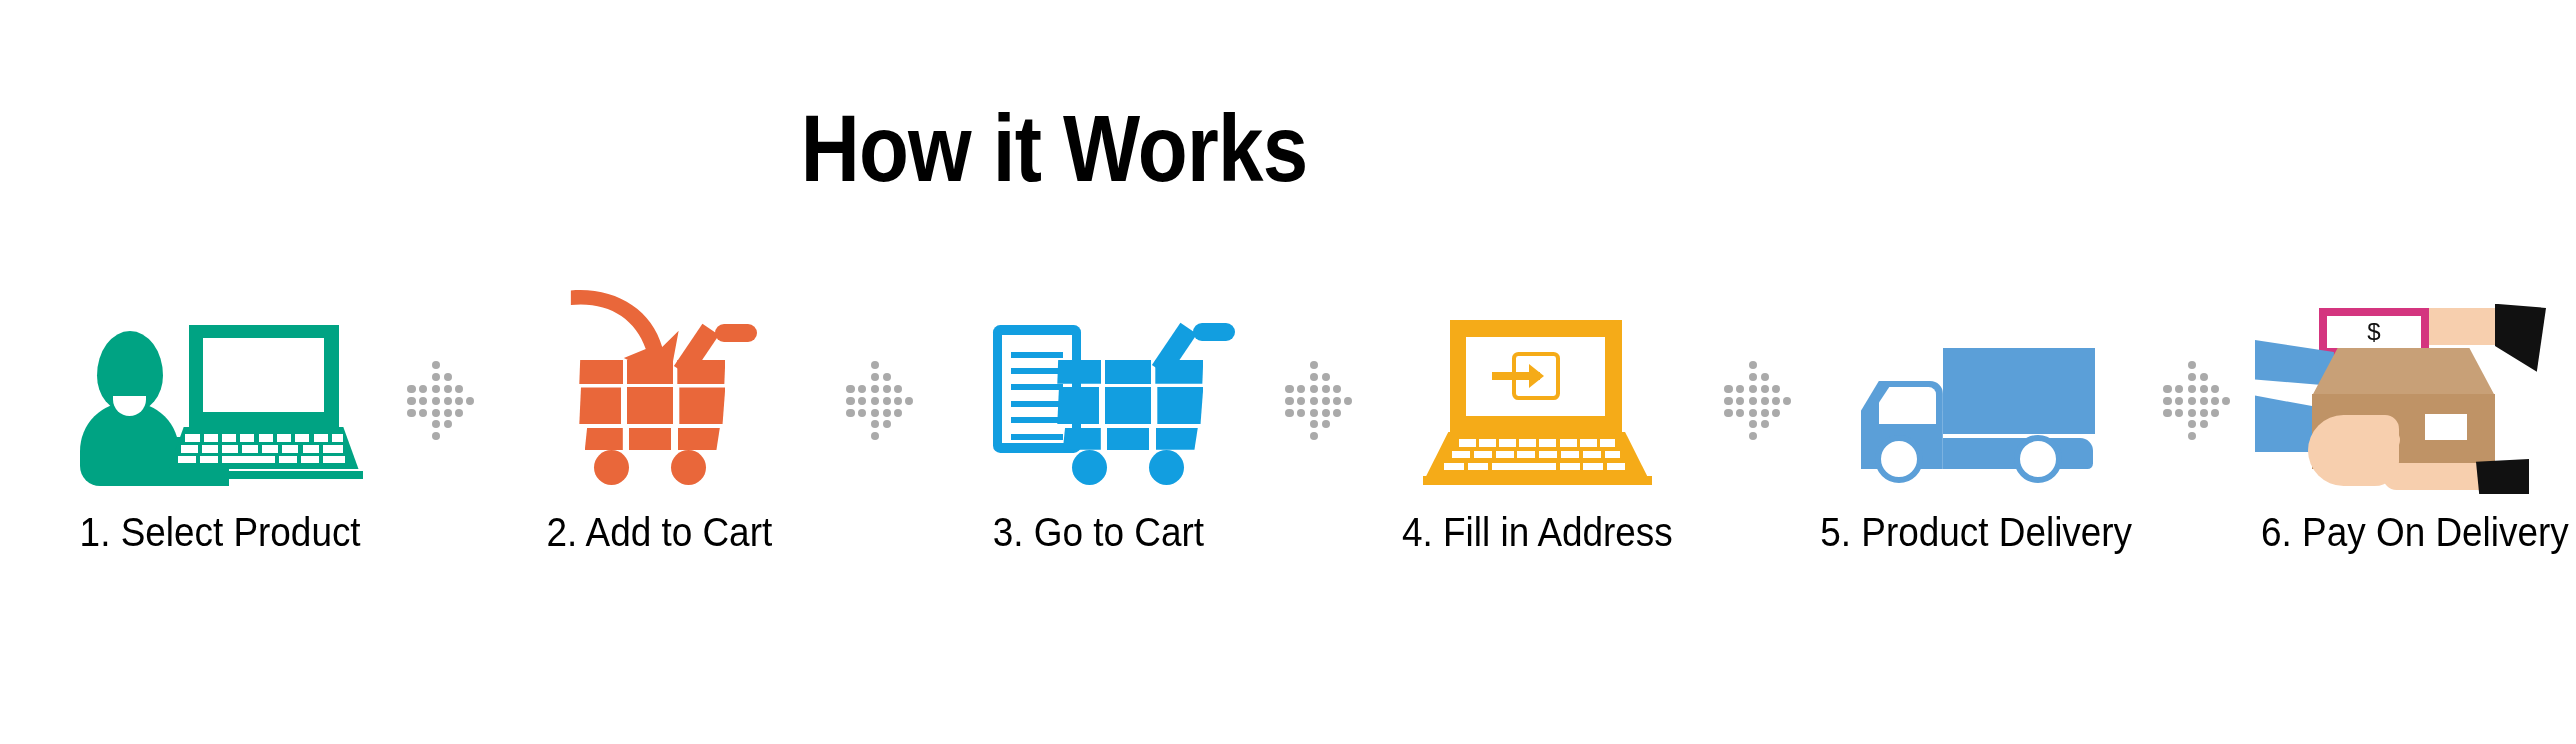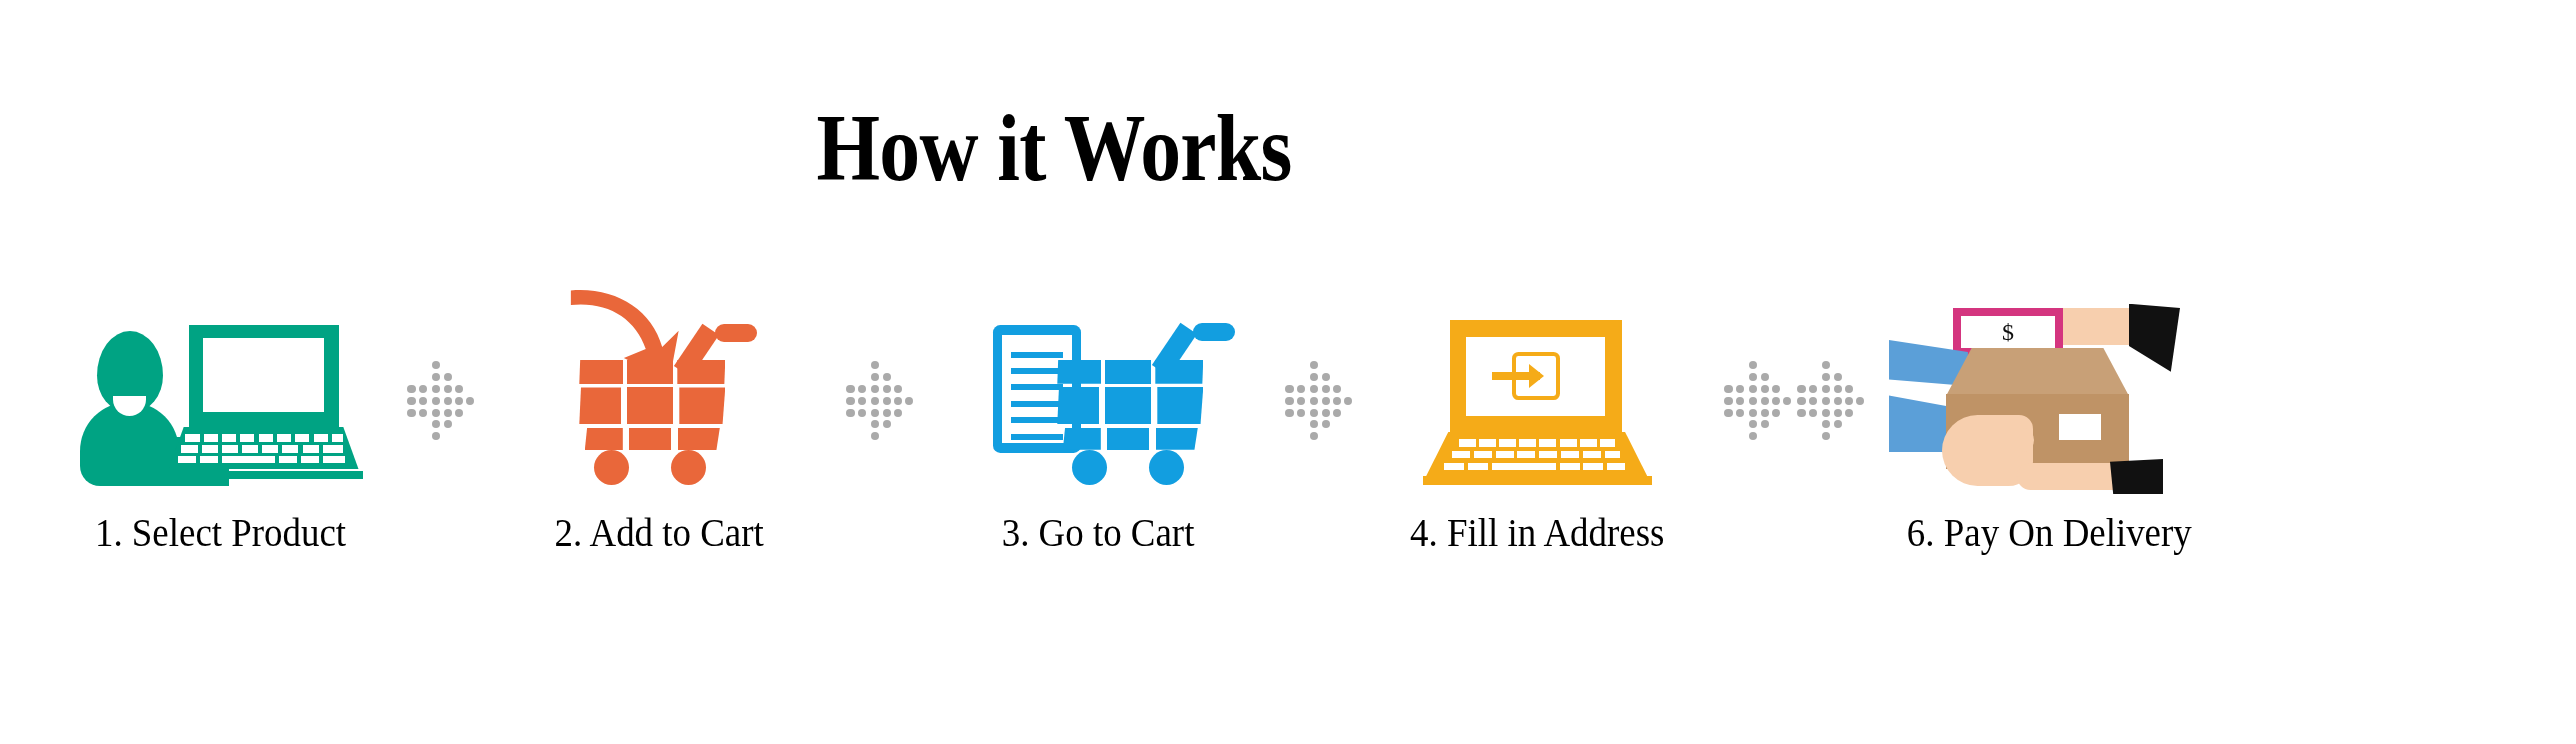--- a/index.html
+++ b/index.html
@@ -12,21 +12,20 @@
     width: 2576px; height: 745px;
     font-family: "Liberation Sans", "DejaVu Sans", sans-serif;
     overflow: hidden;
     position: relative;
   }
 
   .page {
     width: 2108px; height: 745px;
     position: relative;
     background: #ffffff;
-    font-family: Liberation Serif, serif;
   }
 
   
   .title {
     position: absolute;
     top: 101px;
     left: 0; right: 0;
     text-align: center;
     font-size: 95px;
     line-height: 1;
@@ -634,20 +633,33 @@
           <i style="left:12.8px;top:48px"></i>
           <i style="left:25px;top:48px"></i>
           <i style="left:37px;top:48px"></i>
           <i style="left:48px;top:48px"></i>
         <i style="left:25px;top:59px"></i>
           <i style="left:37px;top:59px"></i>
         <i style="left:25px;top:71px"></i>
       </div>
     </div>
 
+    <div class="step">
+      <div class="icon-area">
+        <div class="ico truck" style="--tblue:#5b9fd8">
+          <div class="cargo"></div>
+          <div class="chassis"></div>
+          <div class="cab"></div>
+          <div class="window"></div>
+          <div class="wheel w1"></div>
+          <div class="wheel w2"></div>
+        </div>
+      </div>
+      <div class="caption">5. Product Delivery</div>
+    </div>
 
     <div class="sep">
       <div class="dotgrid">
         <i style="left:25px;top:0px"></i>
         <i style="left:25px;top:12px"></i>
           <i style="left:37px;top:12px"></i>
         <i style="left:0.9px;top:24px"></i>
           <i style="left:12.8px;top:24px"></i>
           <i style="left:25px;top:24px"></i>
           <i style="left:37px;top:24px"></i>

